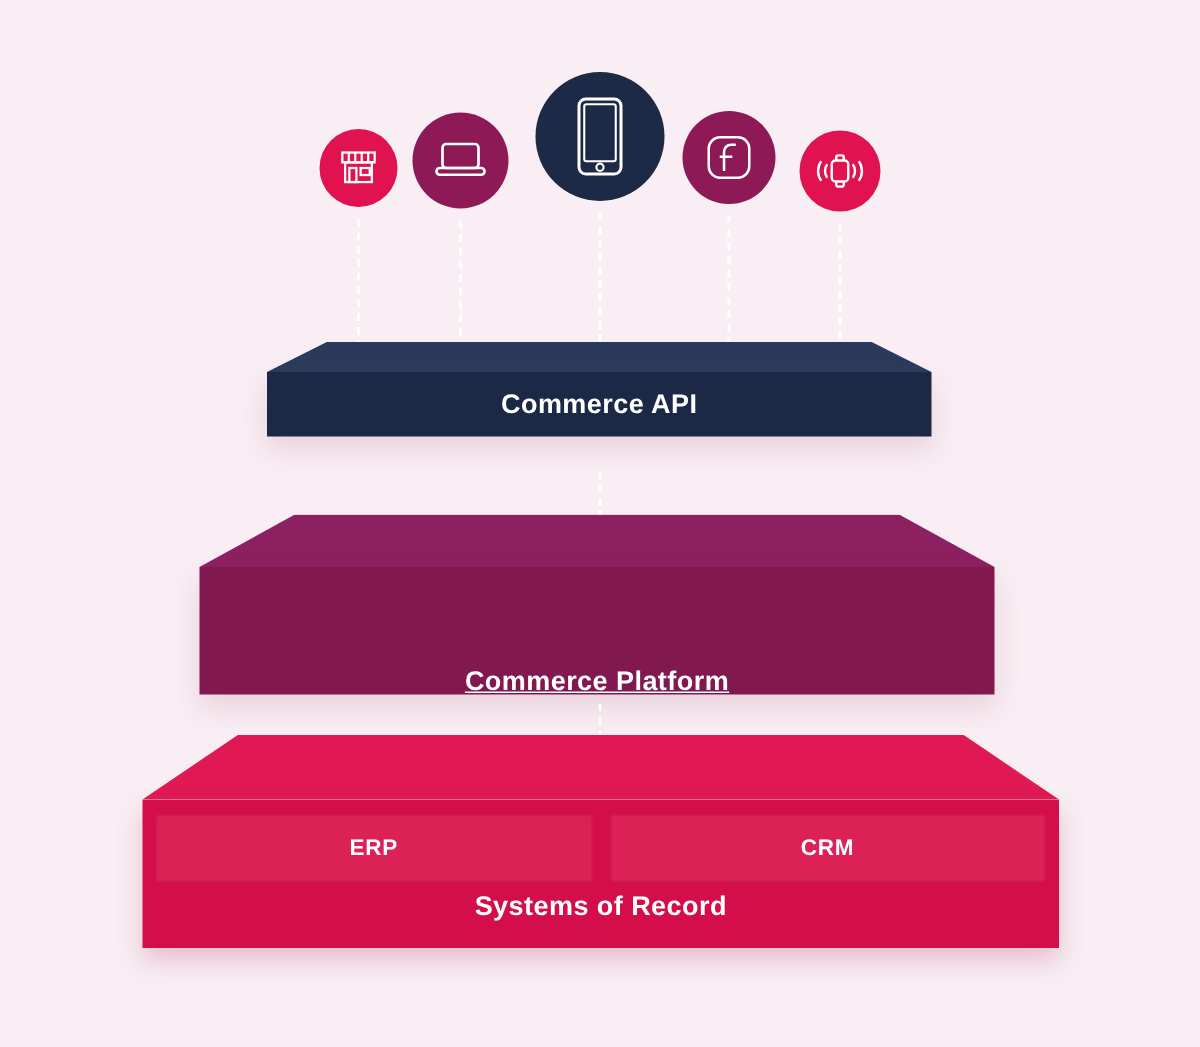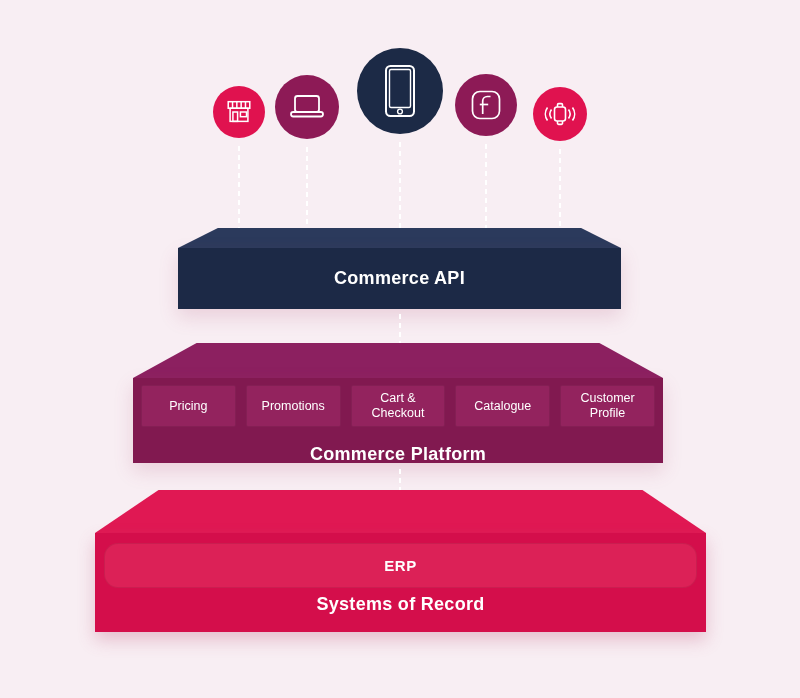--- a/index.html
+++ b/index.html
@@ -45,42 +45,42 @@
   .topface{position:absolute;}
   .frontface{position:absolute;box-shadow:0 8px 18px rgba(170,70,110,0.18);}
   .layer-title{
     position:absolute;left:0;right:0;
     display:flex;align-items:center;justify-content:center;
     color:#fff;font-weight:700;font-size:18px;letter-spacing:0.3px;
   }
 
   #api-top{left:178px;top:228px;width:443px;height:20px;background:#2B3A5C;
     clip-path:polygon(9% 0,91% 0,100% 100%,0 100%);}
-  #api-front{left:178px;top:248px;width:443px;height:61px;background:#1C2946;}
+  #api-front{left:178px;top:248px;width:443px;height:43px;background:#1C2946;}
   #api-front .layer-title{top:0;bottom:0;}
 
   #plat-top{left:133px;top:343px;width:530px;height:35px;background:#8C2060;
     clip-path:polygon(12% 0,88% 0,100% 100%,0 100%);}
   #plat-front{left:133px;top:378px;width:530px;height:85px;background:#811950;}
   #plat-front .modules{position:absolute;left:8px;right:8px;top:7px;height:42px;display:flex;gap:10px;}
   #plat-front .module{
     flex:1;background:#93235E;border-radius:2px;
     box-shadow:inset 0 0 0 1px rgba(0,0,0,0.10);
     display:flex;align-items:center;justify-content:center;text-align:center;
     color:#fff;font-size:12.5px;line-height:1.2;padding:0 4px;
   }
-  #plat-front .layer-title{top:67px;bottom:0;}
+  #plat-front .layer-title{top:67px;bottom:0;text-decoration:underline;}
 
   #sor-top{left:95px;top:490px;width:611px;height:43px;background:#E01853;
     clip-path:polygon(10.4% 0,89.6% 0,100% 100%,0 100%);}
   #sor-front{left:95px;top:533px;width:611px;height:99px;background:#D40E4B;
     box-shadow:0 8px 16px rgba(190,80,120,0.30);}
   #sor-front .modules{position:absolute;left:9px;right:9px;top:10px;height:45px;display:flex;gap:12px;}
   #sor-front .module{
-    flex:1;background:#DC2157;border-radius:14px;
+    flex:1;background:#DC2157;border-radius:2px;
     box-shadow:inset 0 0 0 1px rgba(0,0,0,0.08);
     display:flex;align-items:center;justify-content:center;
     color:#fff;font-size:15px;font-weight:700;letter-spacing:0.5px;
   }
   #sor-front .layer-title{top:44px;bottom:0;}
 </style>
 </head>
 <body>
 
 <div class="stage">
@@ -157,34 +157,28 @@
   <div class="topface" id="api-top"></div>
   <div class="frontface" id="api-front">
     <div class="layer-title">Commerce API</div>
   </div>
 
   <div class="dash" id="m1"></div>
   <div class="head" id="mh1"></div>
 
   <div class="topface" id="plat-top"></div>
   <div class="frontface" id="plat-front">
-    <div class="modules">
-      <div class="module">Pricing</div>
-      <div class="module">Promotions</div>
-      <div class="module">Cart &amp; Checkout</div>
-      <div class="module">Catalogue</div>
-      <div class="module">Customer Profile</div>
-    </div>
     <div class="layer-title">Commerce Platform</div>
   </div>
 
   <div class="dash" id="m2"></div>
   <div class="head" id="mh2"></div>
 
   <div class="topface" id="sor-top"></div>
   <div class="frontface" id="sor-front">
     <div class="modules">
       <div class="module">ERP</div>
+      <div class="module">CRM</div>
     </div>
     <div class="layer-title">Systems of Record</div>
   </div>
 
 </div>
 
 </body></html>

